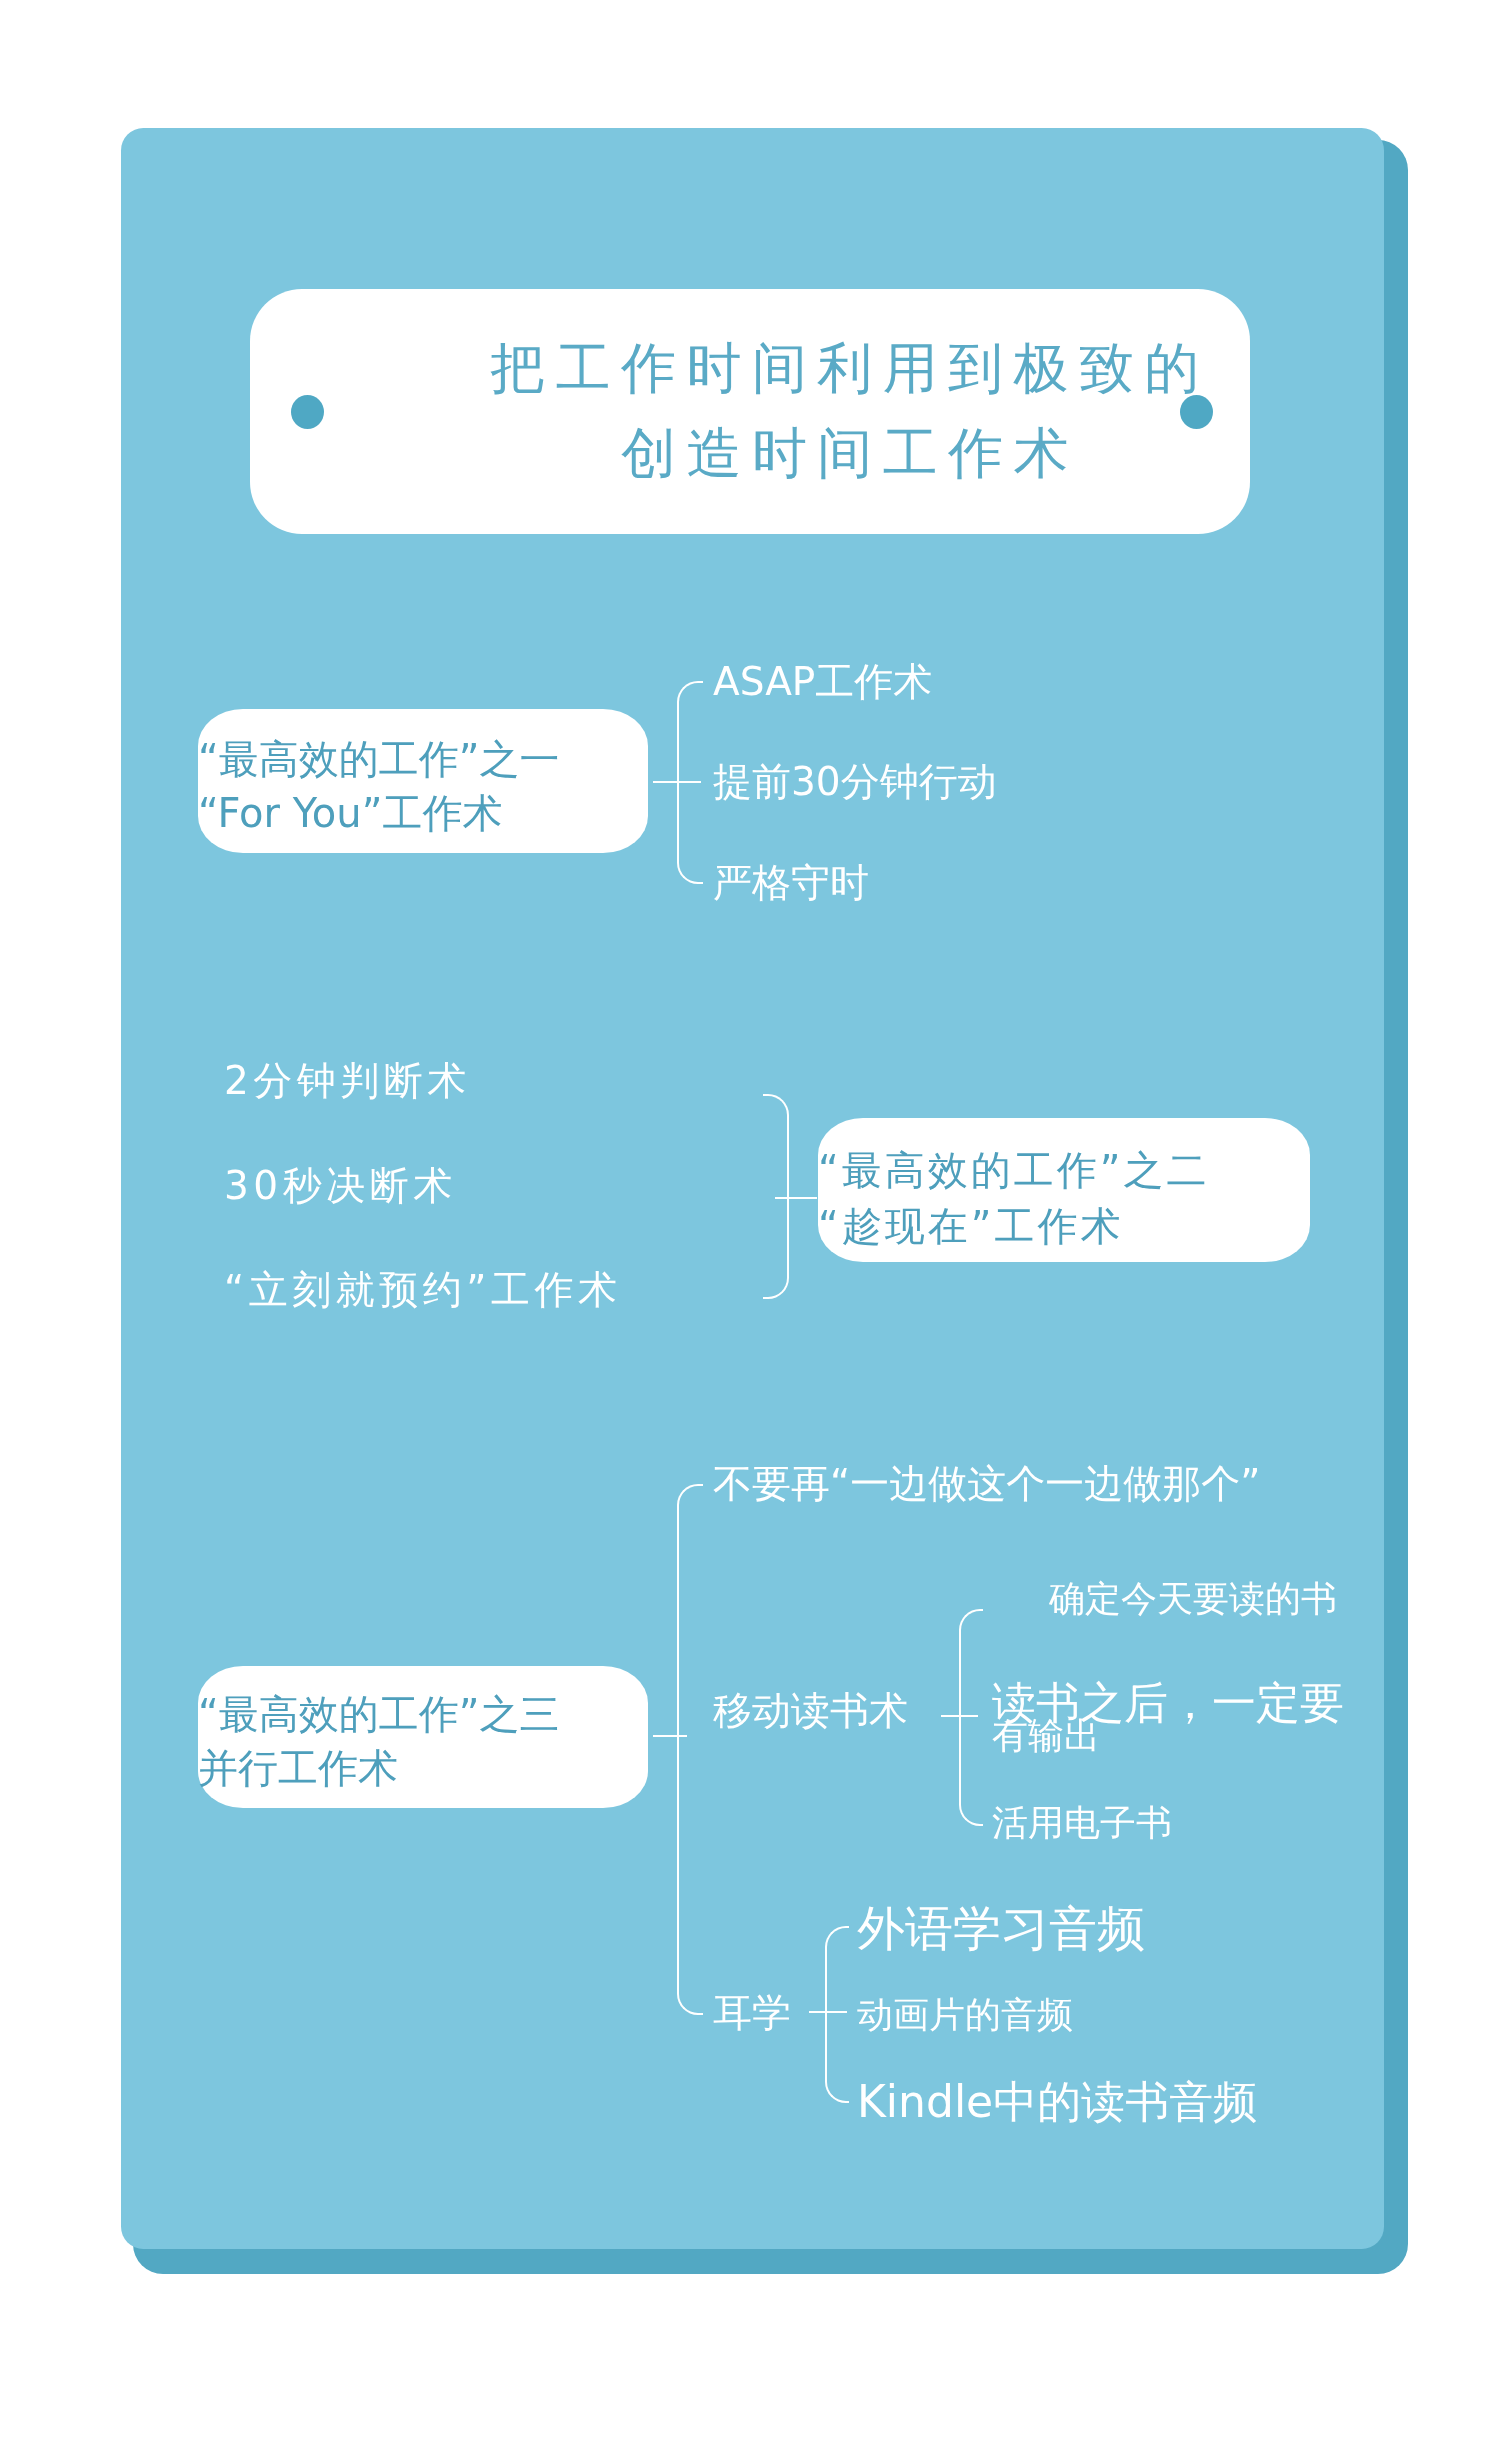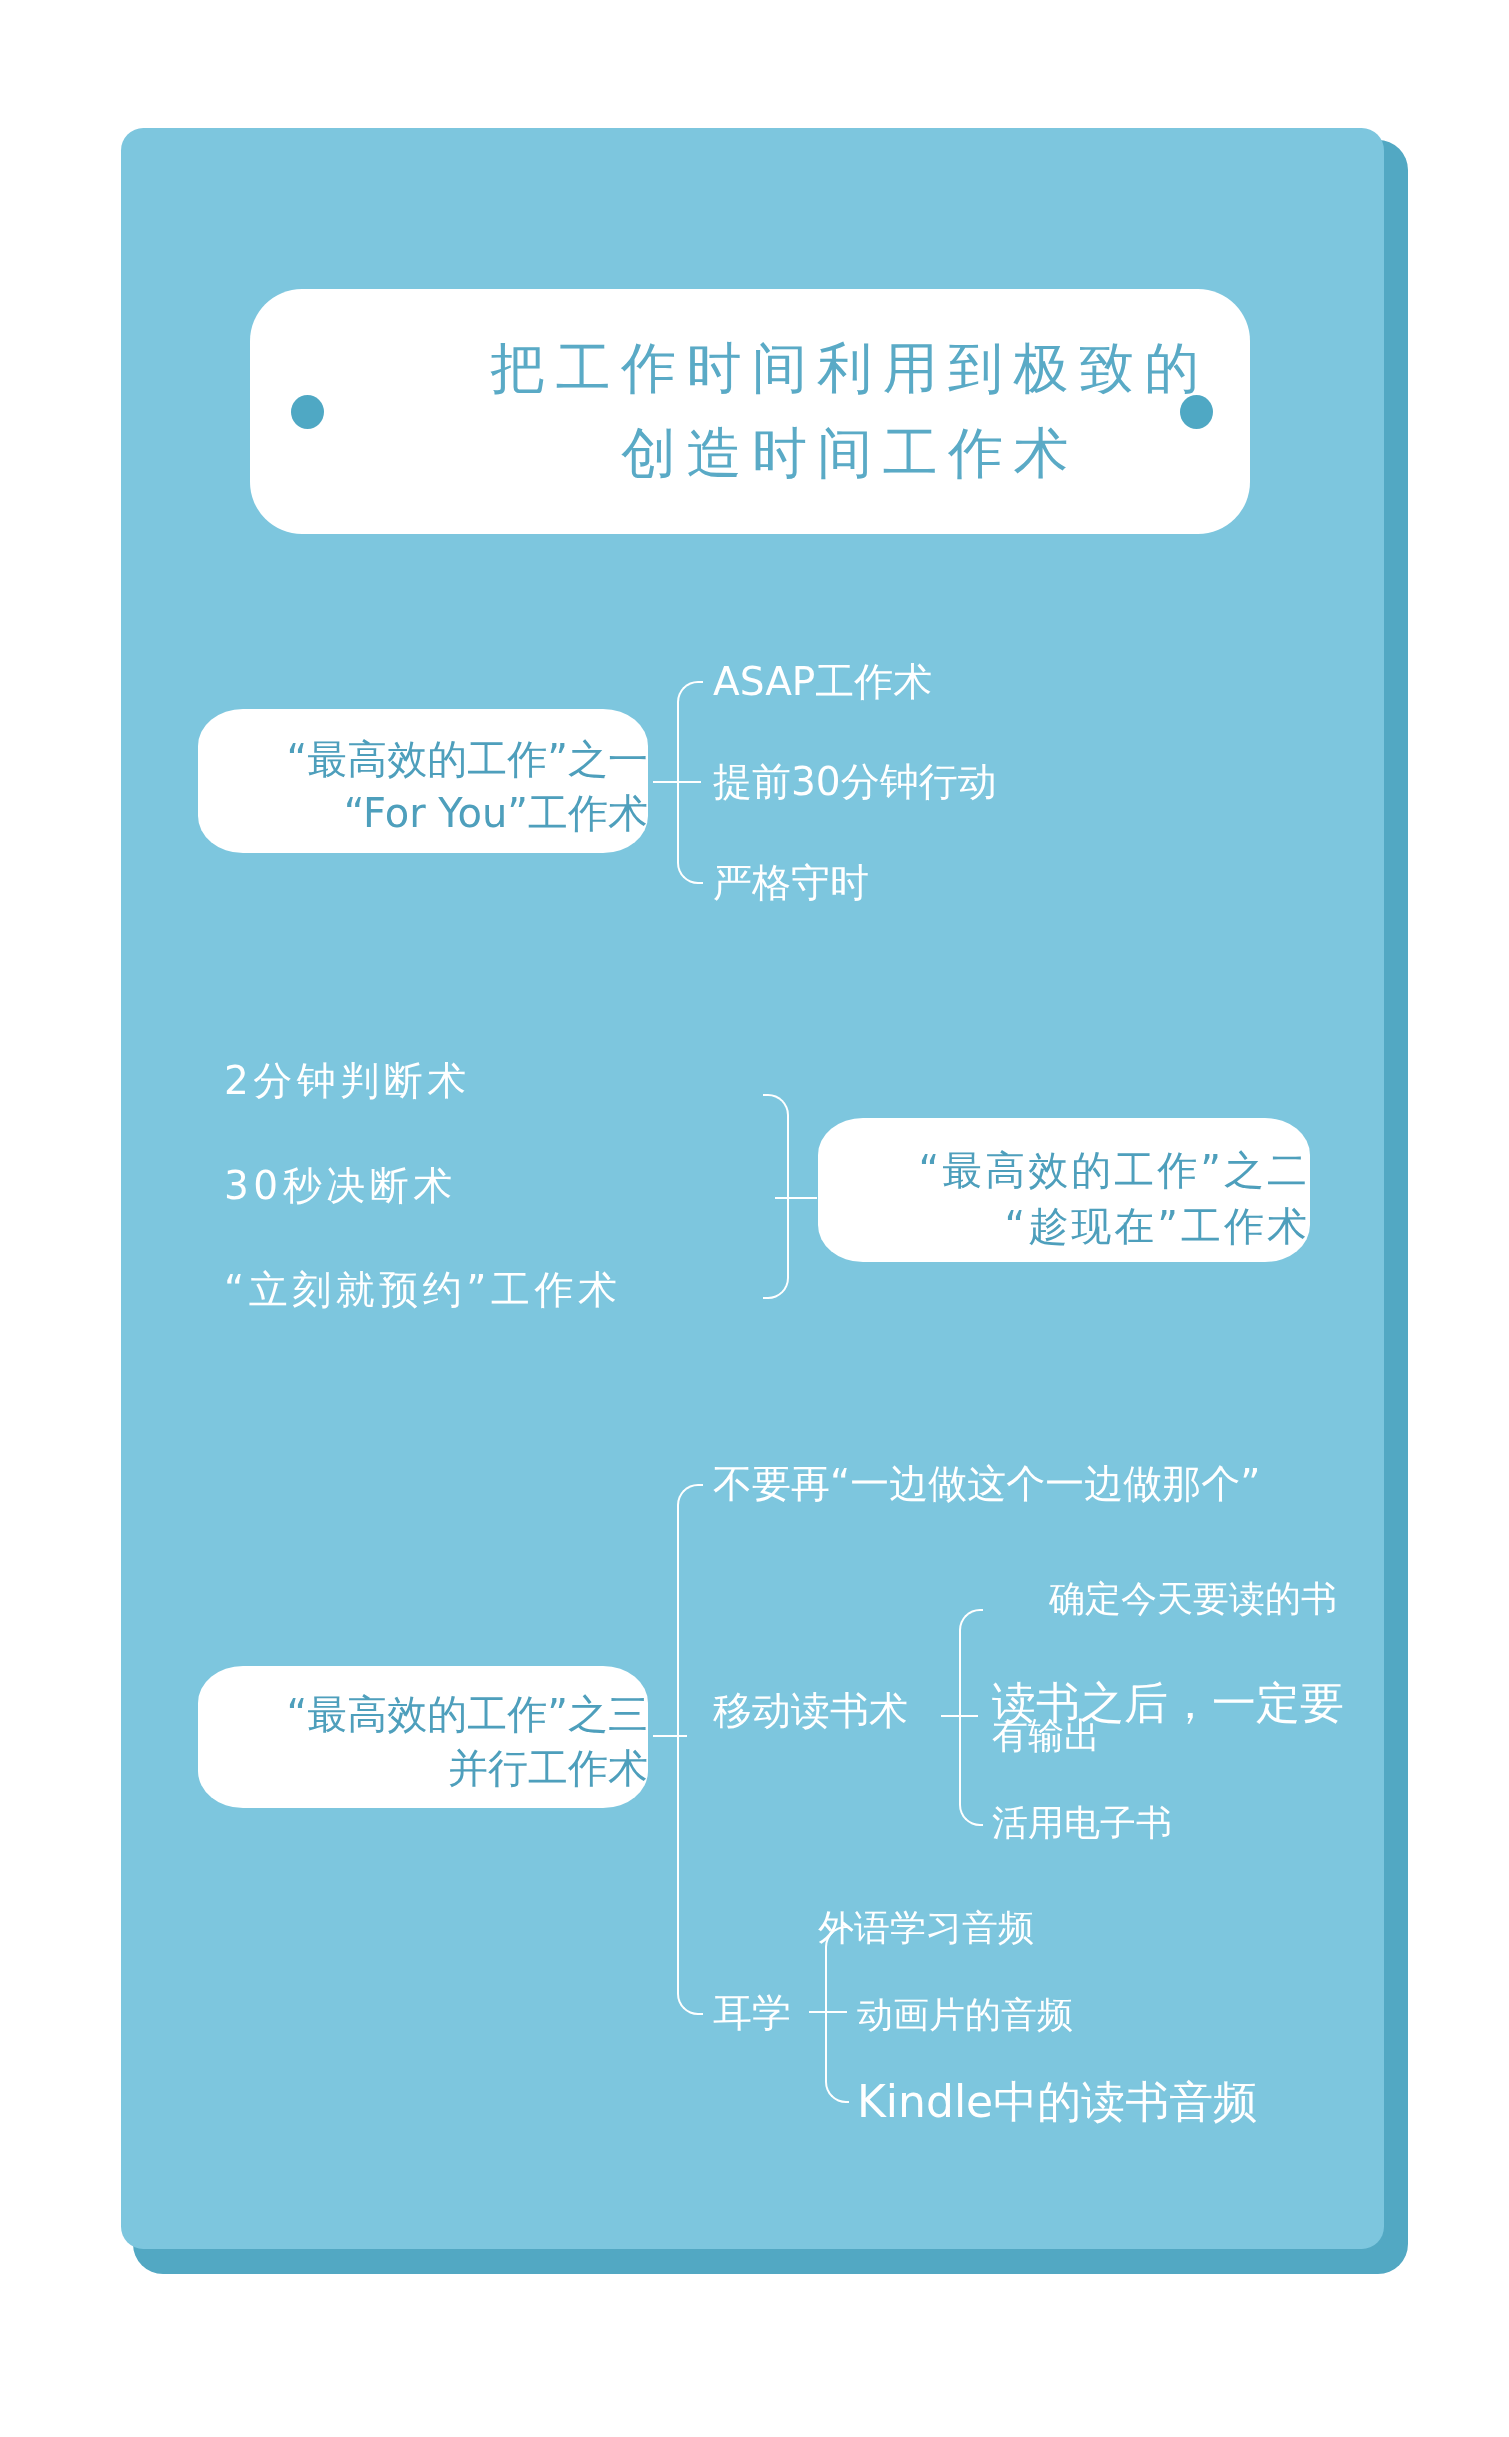--- a/index.html
+++ b/index.html
@@ -9,21 +9,21 @@
   .card-shadow { left: 133px; top: 140px; width: 1275px; height: 2134px;
                  background: #52a8c3; border-radius: 30px; }
   .card { left: 121px; top: 128px; width: 1263px; height: 2121px;
           background: #7dc6de; border-radius: 22.4px; }
   .title-box { left: 250px; top: 289px; width: 1000px; height: 245px;
                background: #ffffff; border-radius: 52px; }
   .dot { width: 33px; height: 34px; border-radius: 50%; background: #4fa8c4; }
   .title-line { left: 250px; width: 1200px; text-align: center; color: #5aaac6;
                 font-size: 55px; letter-spacing: 10.4px; line-height: 67px; }
   .node-box { background: #ffffff; border-radius: 45px / 37px; }
-  .node-line { color: #4e9fbc; font-size: 40px; text-align: right; line-height: 52px; white-space: nowrap; }
+  .node-line { color: #4e9fbc; font-size: 40px; text-align: left; line-height: 52px; white-space: nowrap; }
   .item { color: #ffffff; font-size: 39px; line-height: 48px; white-space: nowrap; }
   .item-right { text-align: left; }
   .hline { height: 2.2px; background: #ffffff; }
   .bracket-l { border: 2.2px solid #ffffff; border-right: none; border-radius: 21px 0 0 21px; }
   .bracket-r { border: 2.2px solid #ffffff; border-left: none; border-radius: 0 21px 21px 0; }
 </style>
 </head>
 <body>
 
 <div class="abs card-shadow"></div>
@@ -69,16 +69,16 @@
 <div class="abs hline" style="left:959px; top:1715px; width:19.4px;"></div>
 <div class="abs item" style="left:1049px; top:1575px; font-size:36px;">确定今天要读的书</div>
 <div class="abs item" style="left:992px; top:1664px; font-size:44px;margin-top:15px;">读书之后，一定要</div>
 <div class="abs item" style="left:992px; top:1712px; font-size:36px;">有输出</div>
 <div class="abs item" style="left:992px; top:1799px; font-size:36px;font-family:Liberation Serif, serif;">活用电子书</div>
 
 <div class="abs item" style="left:713px; top:1989px;">耳学</div>
 <div class="abs hline" style="left:809px; top:2011px; width:16.4px;"></div>
 <div class="abs bracket-l" style="left:825px; top:1926px; width:22.4px; height:173px;"></div>
 <div class="abs hline" style="left:825px; top:2011px; width:22.4px;"></div>
-<div class="abs item" style="left:818px; top:1904px; font-size:36px;">外语学习音频</div>
+<div class="abs item" style="left:857px; top:1904px; font-size:48px;">外语学习音频</div>
 <div class="abs item" style="left:857px; top:1991px; font-size:36px;">动画片的音频</div>
 <div class="abs item" style="left:857px; top:2078px; font-size:44px;">Kindle中的读书音频</div>
 
 
 </body></html>

